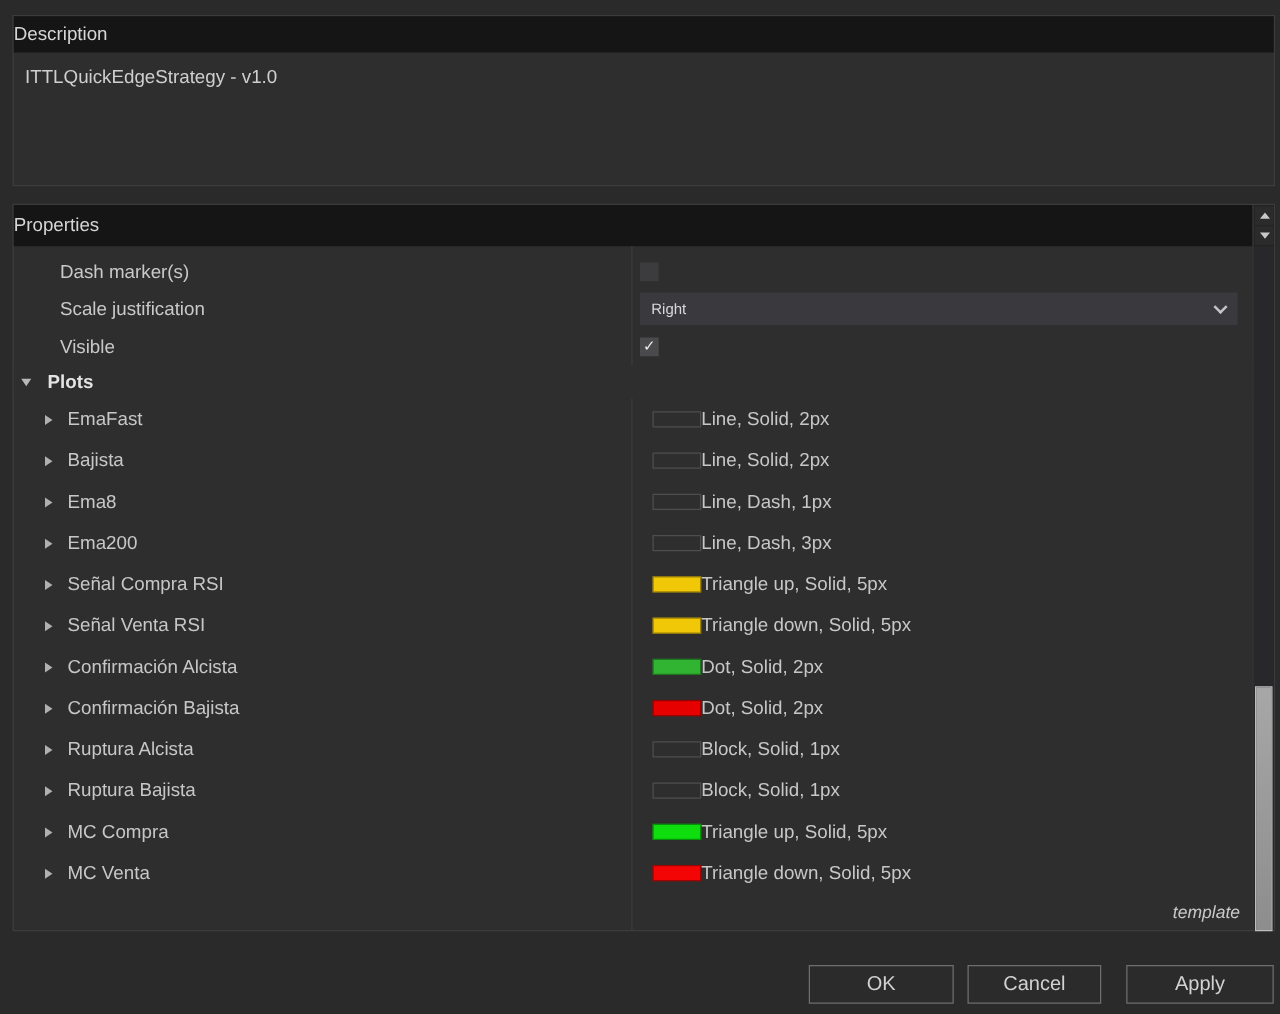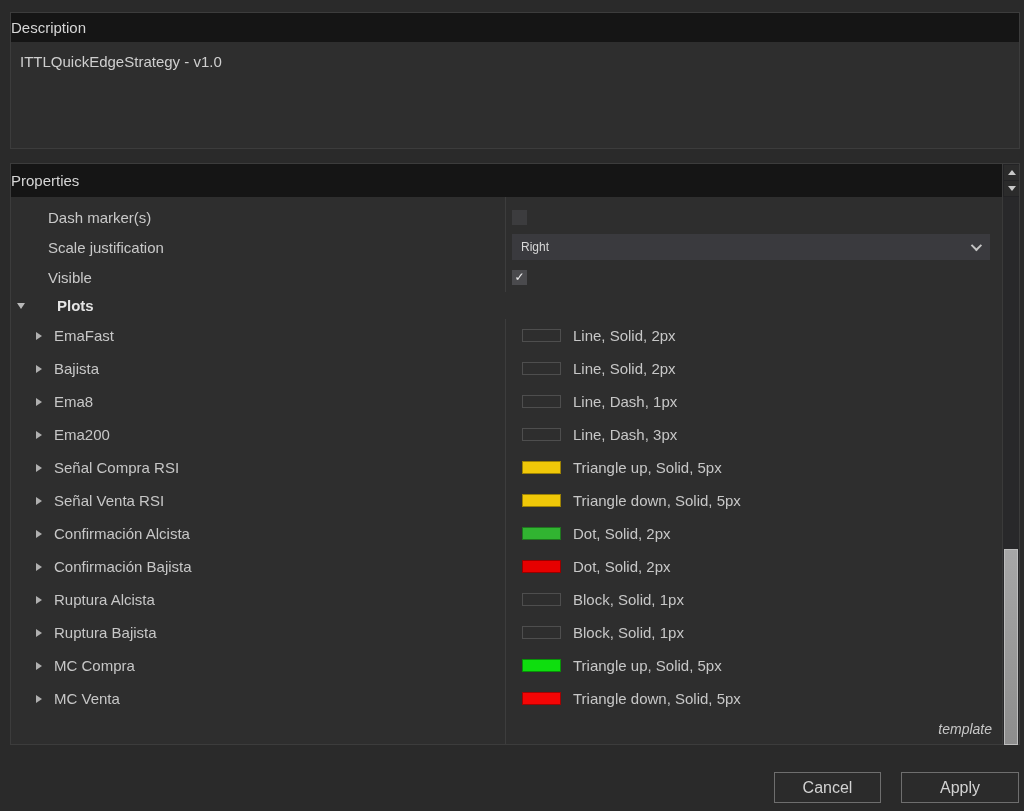--- a/index.html
+++ b/index.html
@@ -36,21 +36,21 @@
     position:absolute; left:494px; top:0; bottom:0; width:1px; background:#3d3d3d; z-index:0;
   }
   .rows { position:relative; padding-top:5px; }
   .prow { display:flex; align-items:center; position:relative; z-index:1; }
   .prow.h30 { height:30px; }
   .prow.h27 { height:27px; background:#2e2e2e; }
   .prow.h33 { height:33px;align-items:center; }
 
   .cell-label { width:494px; display:flex; align-items:center; font-size:15px; color:#c9c9c9; }
   .cell-label.plain { padding-left:37px; }
-  .cell-label.group { padding-left:6px;gap:19px;  }
+  .cell-label.group { padding-left:6px;  }
   .cell-label.plot  { padding-left:25px; }
   .cell-value { flex:1; display:flex; align-items:center; padding-left:7px; }
 
   .group-name { font-weight:bold; color:#e4e4e4; margin-left:13px; }
   .plot-name  { margin-left:12px; color:#c7c7c7; }
 
   .tri-down { width:0; height:0; border-top:6px solid #b8b8b8;
               border-left:4px solid transparent; border-right:4px solid transparent; }
   .tri-right{ width:0; height:0; border-left:6px solid #b0b0b0;
               border-top:4px solid transparent; border-bottom:4px solid transparent; }
@@ -64,21 +64,21 @@
   .dropdown {
     width:478px; height:26px; background:#3a3a3e; color:#d8d8d8; font-size:12px;
     display:flex; align-items:center; justify-content:space-between; padding:0 11px 0 9px;
   }
   .chev { width:8px; height:8px; border-right:2px solid #c4c4c4; border-bottom:2px solid #c4c4c4;
           transform:rotate(45deg) translateY(-2px); }
 
   .swatch { width:39px; height:13px; margin-left:10px;
             background:transparent; border:1px solid #4e4e4e; }
   .swatch.filled { border-color:rgba(0,0,0,.35); }
-  .plot-style { margin-left:12px; font-size:15px; color:#c7c7c7; }
+  .plot-style { margin-left:0; font-size:15px; color:#c7c7c7; }
 
   .template-note {
     position:absolute; right:10px; bottom:7px;
     font-style:italic; font-size:14px; color:#c8c8c8;
   }
 
   
   .scroll-col {
     position:absolute; top:0; right:0; bottom:0; width:17px;
     border-left:1px solid #3a3a3a; background:#232325;
@@ -309,15 +309,16 @@
       </div>
       <div class="scroll-btn down">
         <span class="arr-down"></span>
       </div>
       <div class="scroll-track">
         <div class="scroll-thumb"></div>
       </div>
     </div>
   </div>
 
+  <div class="btn" id="btn-ok">OK</div>
   <div class="btn" id="btn-cancel">Cancel</div>
   <div class="btn" id="btn-apply">Apply</div>
 </div>
 
 </body></html>

